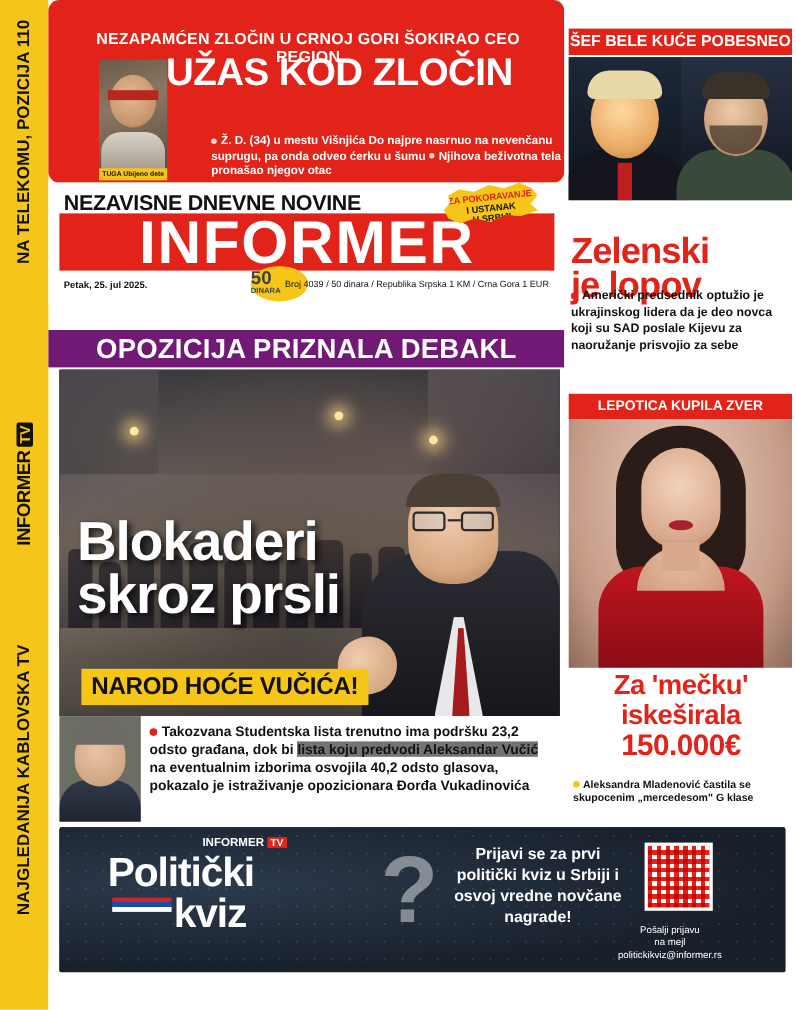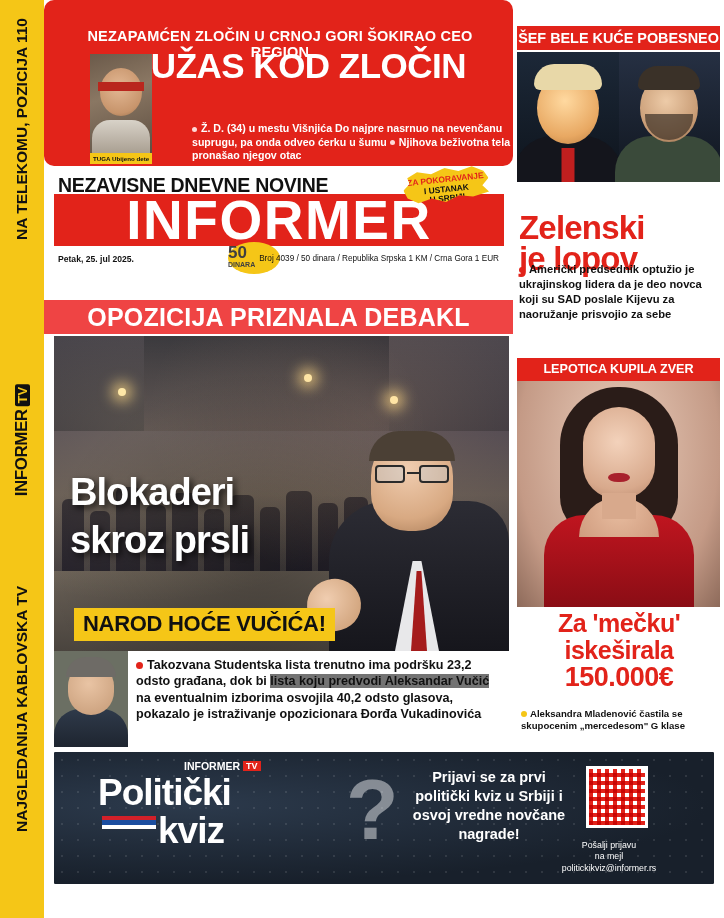--- a/index.html
+++ b/index.html
@@ -169,21 +169,21 @@
   }
   .mast-meta {
     position: absolute; right: 14px; top: 88px;
     font-size: 8.2px; color: #111;
   }
 
   
   .opo-bar {
     position: absolute; left: 44px; top: 300px;
     width: 469px; height: 34px;
-    background: #ef4444;
+    background: #701a75;
     color: #fff;
     font-size: 25px; font-weight: bold;
     text-align: center;
     line-height: 34px;
     letter-spacing: 0.2px;
   }
 
   
   .main-photo {
     position: absolute; left: 54px; top: 336px;
@@ -274,21 +274,21 @@
   .vucic .hand {
     position: absolute; left: 8px; bottom: 20px; width: 54px; height: 52px;
     border-radius: 26px;
     background: radial-gradient(circle at 40% 35%, #f0cdb0, #c9996f);
     transform: rotate(-15deg);
   }
 
   
   .blok {
     position: absolute; left: 70px; top: 468px;
-    font-size: 38px; font-weight: bold; color: #fff;
+    font-size: 50px; font-weight: bold; color: #fff;
     letter-spacing: -1px;
     text-shadow: 3px 3px 6px rgba(0,0,0,.75);
     line-height: 48px;
   }
   .blok .l2 { display: block; }
   .narod {
     position: absolute; left: 74px; top: 608px;
     background: #f5c617; color: #111;
     font-size: 22px; font-weight: bold;
     padding: 3px 9px 4px 9px;

